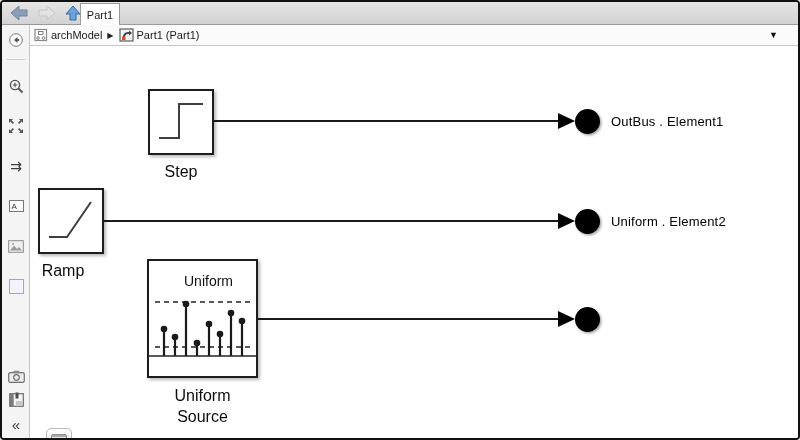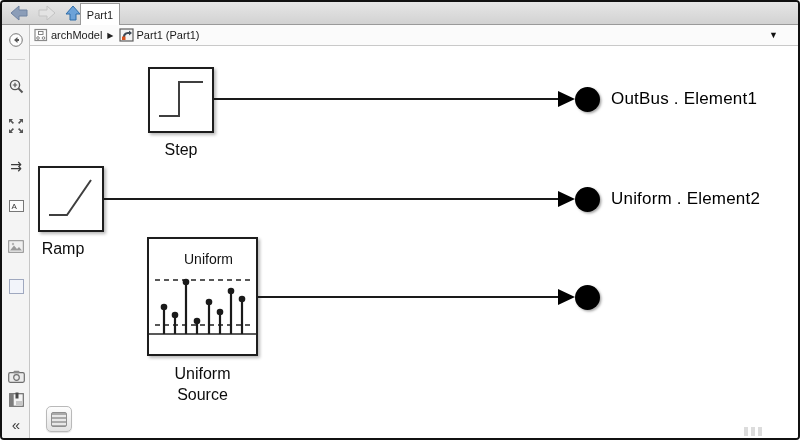--- a/index.html
+++ b/index.html
@@ -16,40 +16,40 @@
   .main{display:flex;height:414px;}
   .palette{position:relative;width:28px;background:#f4f4f4;border-right:1px solid #c6c6c6;
            box-sizing:border-box;flex:none;}
   .pbtn{position:absolute;left:4px;width:20px;height:20px;display:flex;align-items:center;
         justify-content:center;cursor:pointer;color:#444;}
   .pdivider{position:absolute;left:5px;width:18px;border-top:1px solid #cfcfcf;}
   .glyphbtn{font-size:14px;line-height:1;color:#3c3c3c;}
   .annot-box{width:15px;height:12px;border:1px solid #777;background:#fbfbfb;font-size:8px;
              line-height:11px;text-align:left;padding-left:2px;color:#333;box-sizing:border-box;}
   .area-box{width:13px;height:13px;border:1px solid #9fa8bf;background:#f2f4fa;}
-  .rightcol{flex:1;display:flex;flex-direction:column;min-width:0;}
+  .rightcol{flex:1;display:flex;flex-direction:column;min-width:0;gap:22px;}
   
   .breadcrumb{height:21px;background:#fbfbfb;border-bottom:1px solid #c9c9c9;display:flex;
               align-items:center;padding:0 6px 0 4px;font-size:11px;color:#1a1a1a;gap:3px;box-sizing:border-box;}
   .crumb{cursor:pointer;}
   .crumb-sep{font-size:8px;color:#222;margin:0 2px;}
   .crumb-spacer{flex:1;}
   .crumb-dd{font-size:9px;color:#111;cursor:pointer;padding-right:14px;}
   
   .canvas{position:relative;flex:1;background:#fff;overflow:hidden;}
   .block{position:absolute;background:#fff;border:2px solid #1d1d1d;box-sizing:border-box;
          box-shadow:2px 2px 3px rgba(0,0,0,0.28);cursor:pointer;}
   .blklabel{position:absolute;text-align:center;font-size:16px;color:#0d0d0d;line-height:21px;cursor:text;}
   .sigline{position:absolute;height:1.6px;background:#1a1a1a;}
   .portrow{position:absolute;display:flex;align-items:center;height:26px;}
   .port-arrow{width:0;height:0;border-top:8px solid transparent;border-bottom:8px solid transparent;
               border-left:17px solid #000;}
   .port-circle{width:25px;height:25px;border-radius:50%;background:#000;
                box-shadow:1.5px 1.5px 2.5px rgba(0,0,0,0.35);}
-  .portlabel{margin-left:11px;font-size:17px;letter-spacing:0.2px;color:#000;white-space:nowrap;cursor:text;}
+  .portlabel{margin-left:11px;font-size:13px;letter-spacing:0.2px;color:#000;white-space:nowrap;cursor:text;}
   .uniform-label{position:absolute;top:12px;left:0;right:0;text-align:center;font-size:14px;color:#111;padding-left:12px;}
   .stack-btn{position:absolute;left:16px;top:360px;width:24px;height:24px;border:1px solid #b9b9b9;
              border-radius:5px;background:linear-gradient(#fdfdfd,#e3e3e3);display:flex;align-items:center;
              justify-content:center;cursor:pointer;box-shadow:0 1px 1px rgba(0,0,0,0.12);}
   .stack-icon{width:14px;height:13px;border:1px solid #8f8f8f;border-radius:2px;
               background:repeating-linear-gradient(#aaa 0 2px,#e8e8e8 2px 4px);}
   .grip{position:absolute;left:714px;top:381px;display:flex;gap:3px;}
   .grip span{width:4px;height:9px;background:#dcdcdc;display:block;}
 </style>
 </head>

